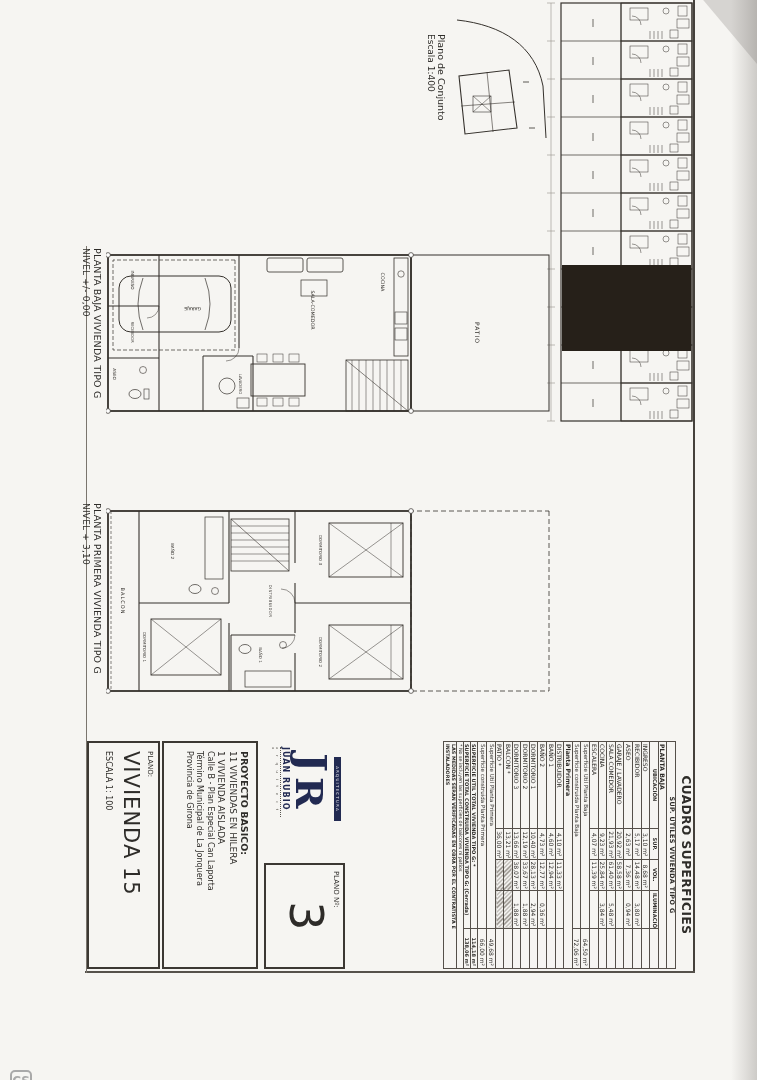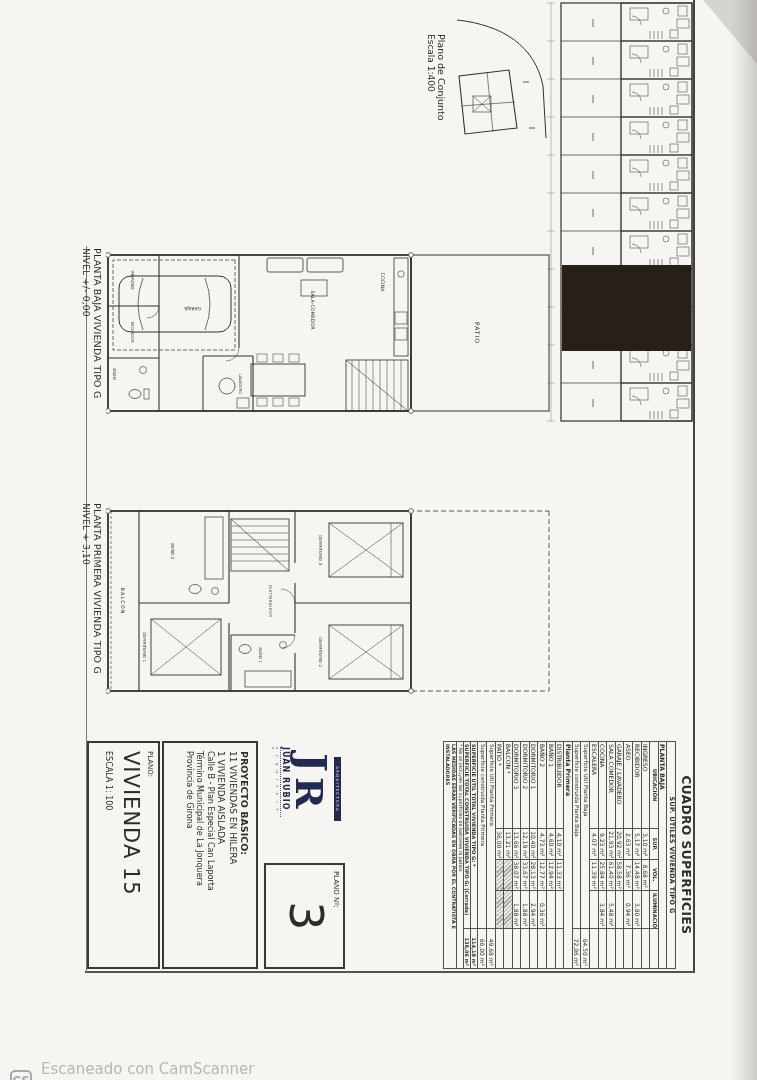--- a/index.html
+++ b/index.html
@@ -494,15 +494,14 @@
       <div class="nm-scale">ESCALA 1: 100</div>
     </div>
 
   </div>
 
   <div class="corner"></div>
   <div class="edge-r"></div>
 
   <div class="wm">
     <div class="wm-badge">CS</div>
-    <div class="wm-text">Escaneado con CamScanner</div>
   </div>
 </div>
 
 </body></html>

